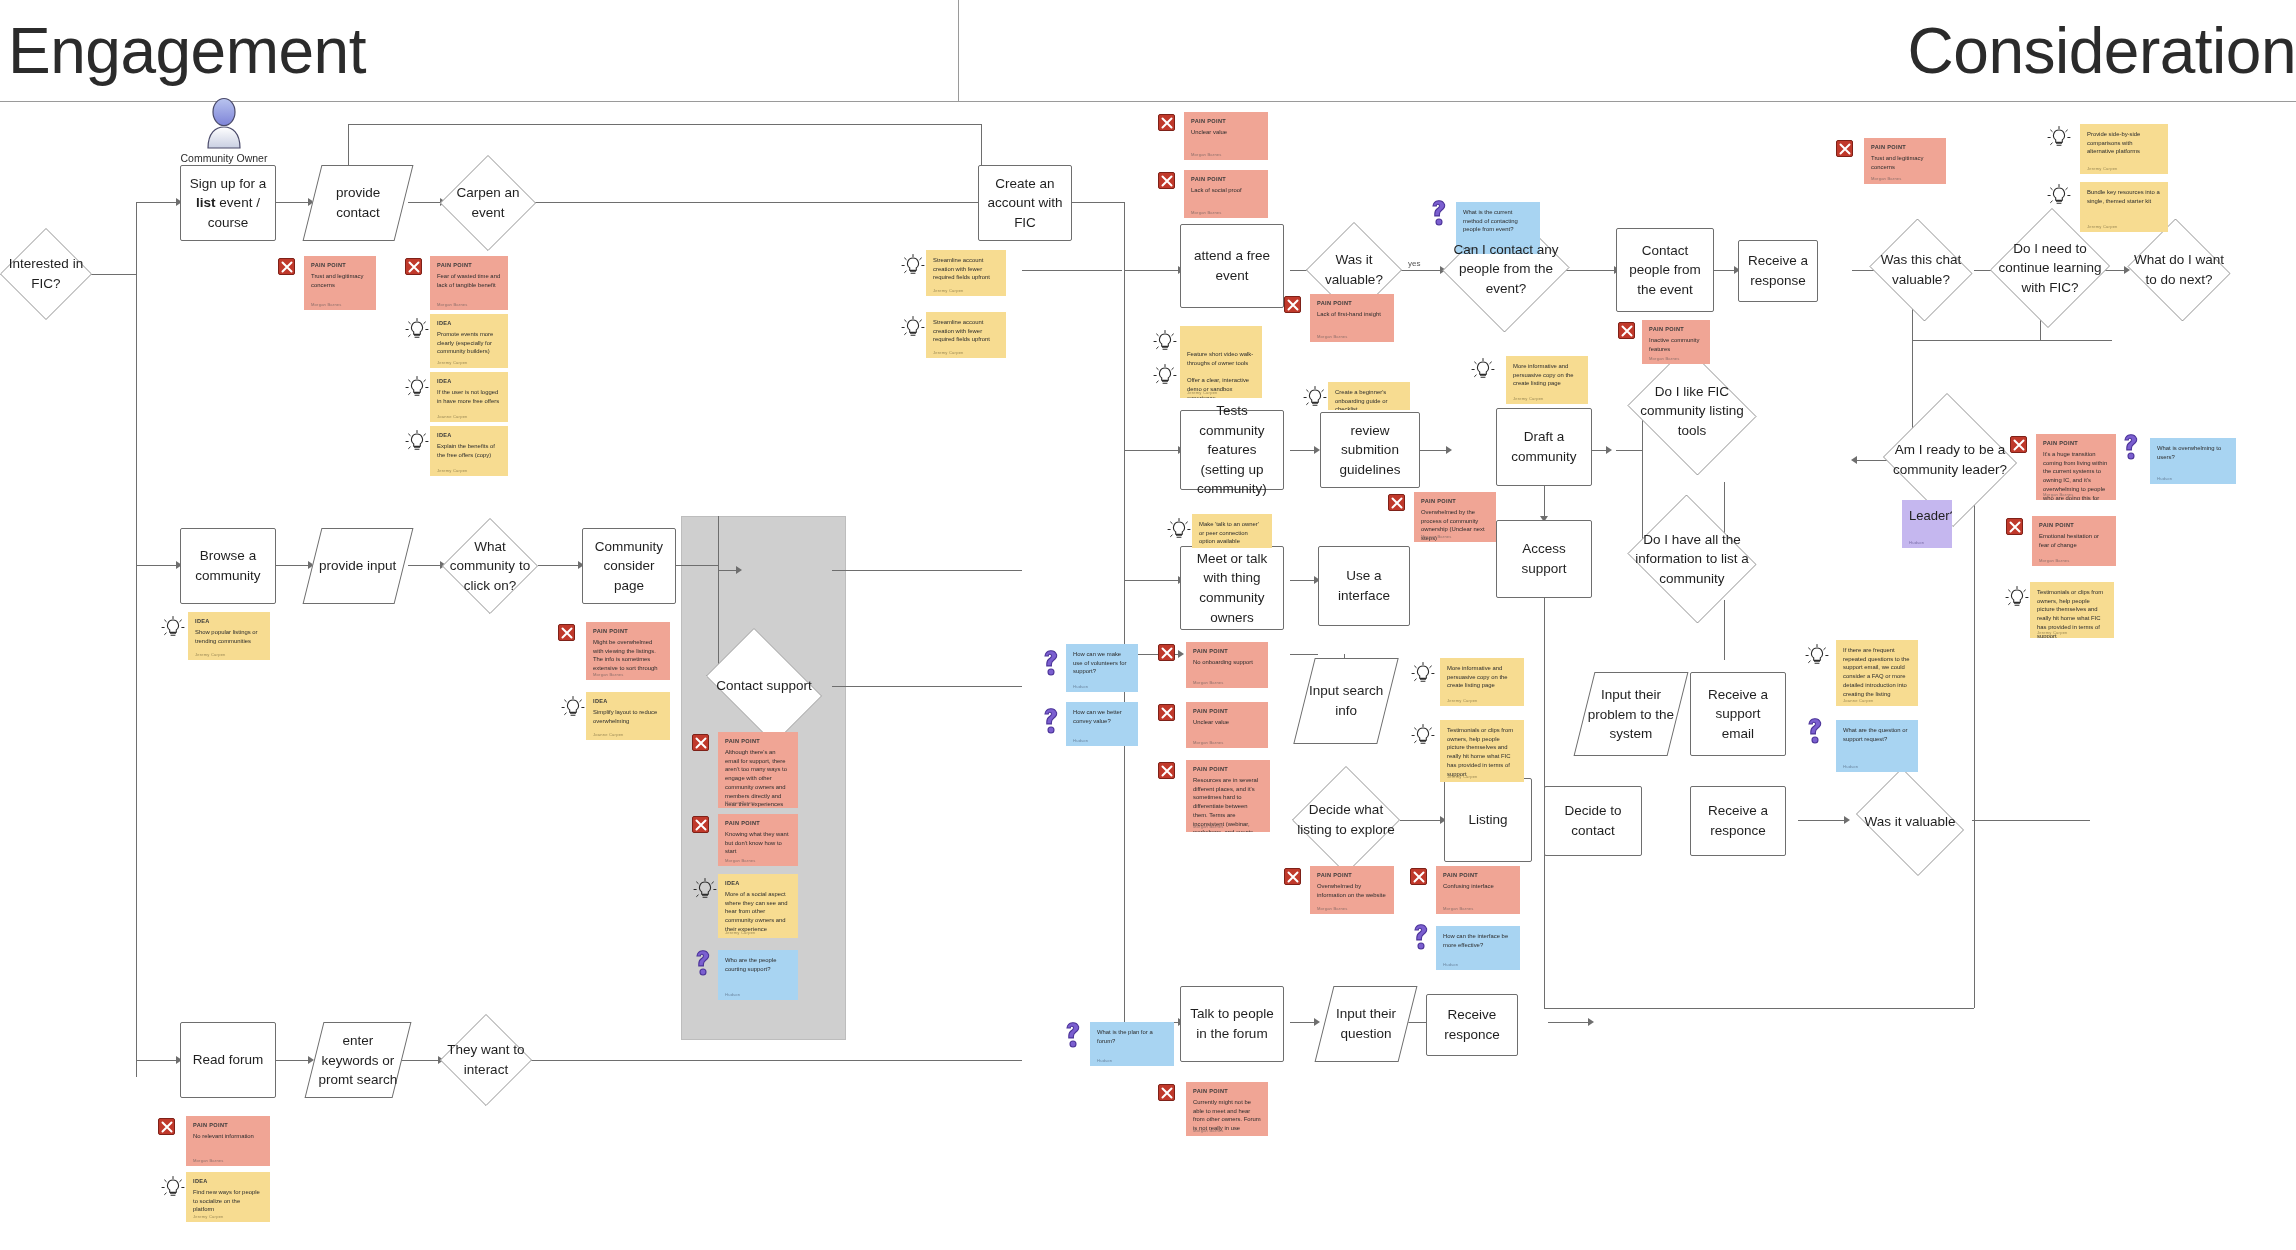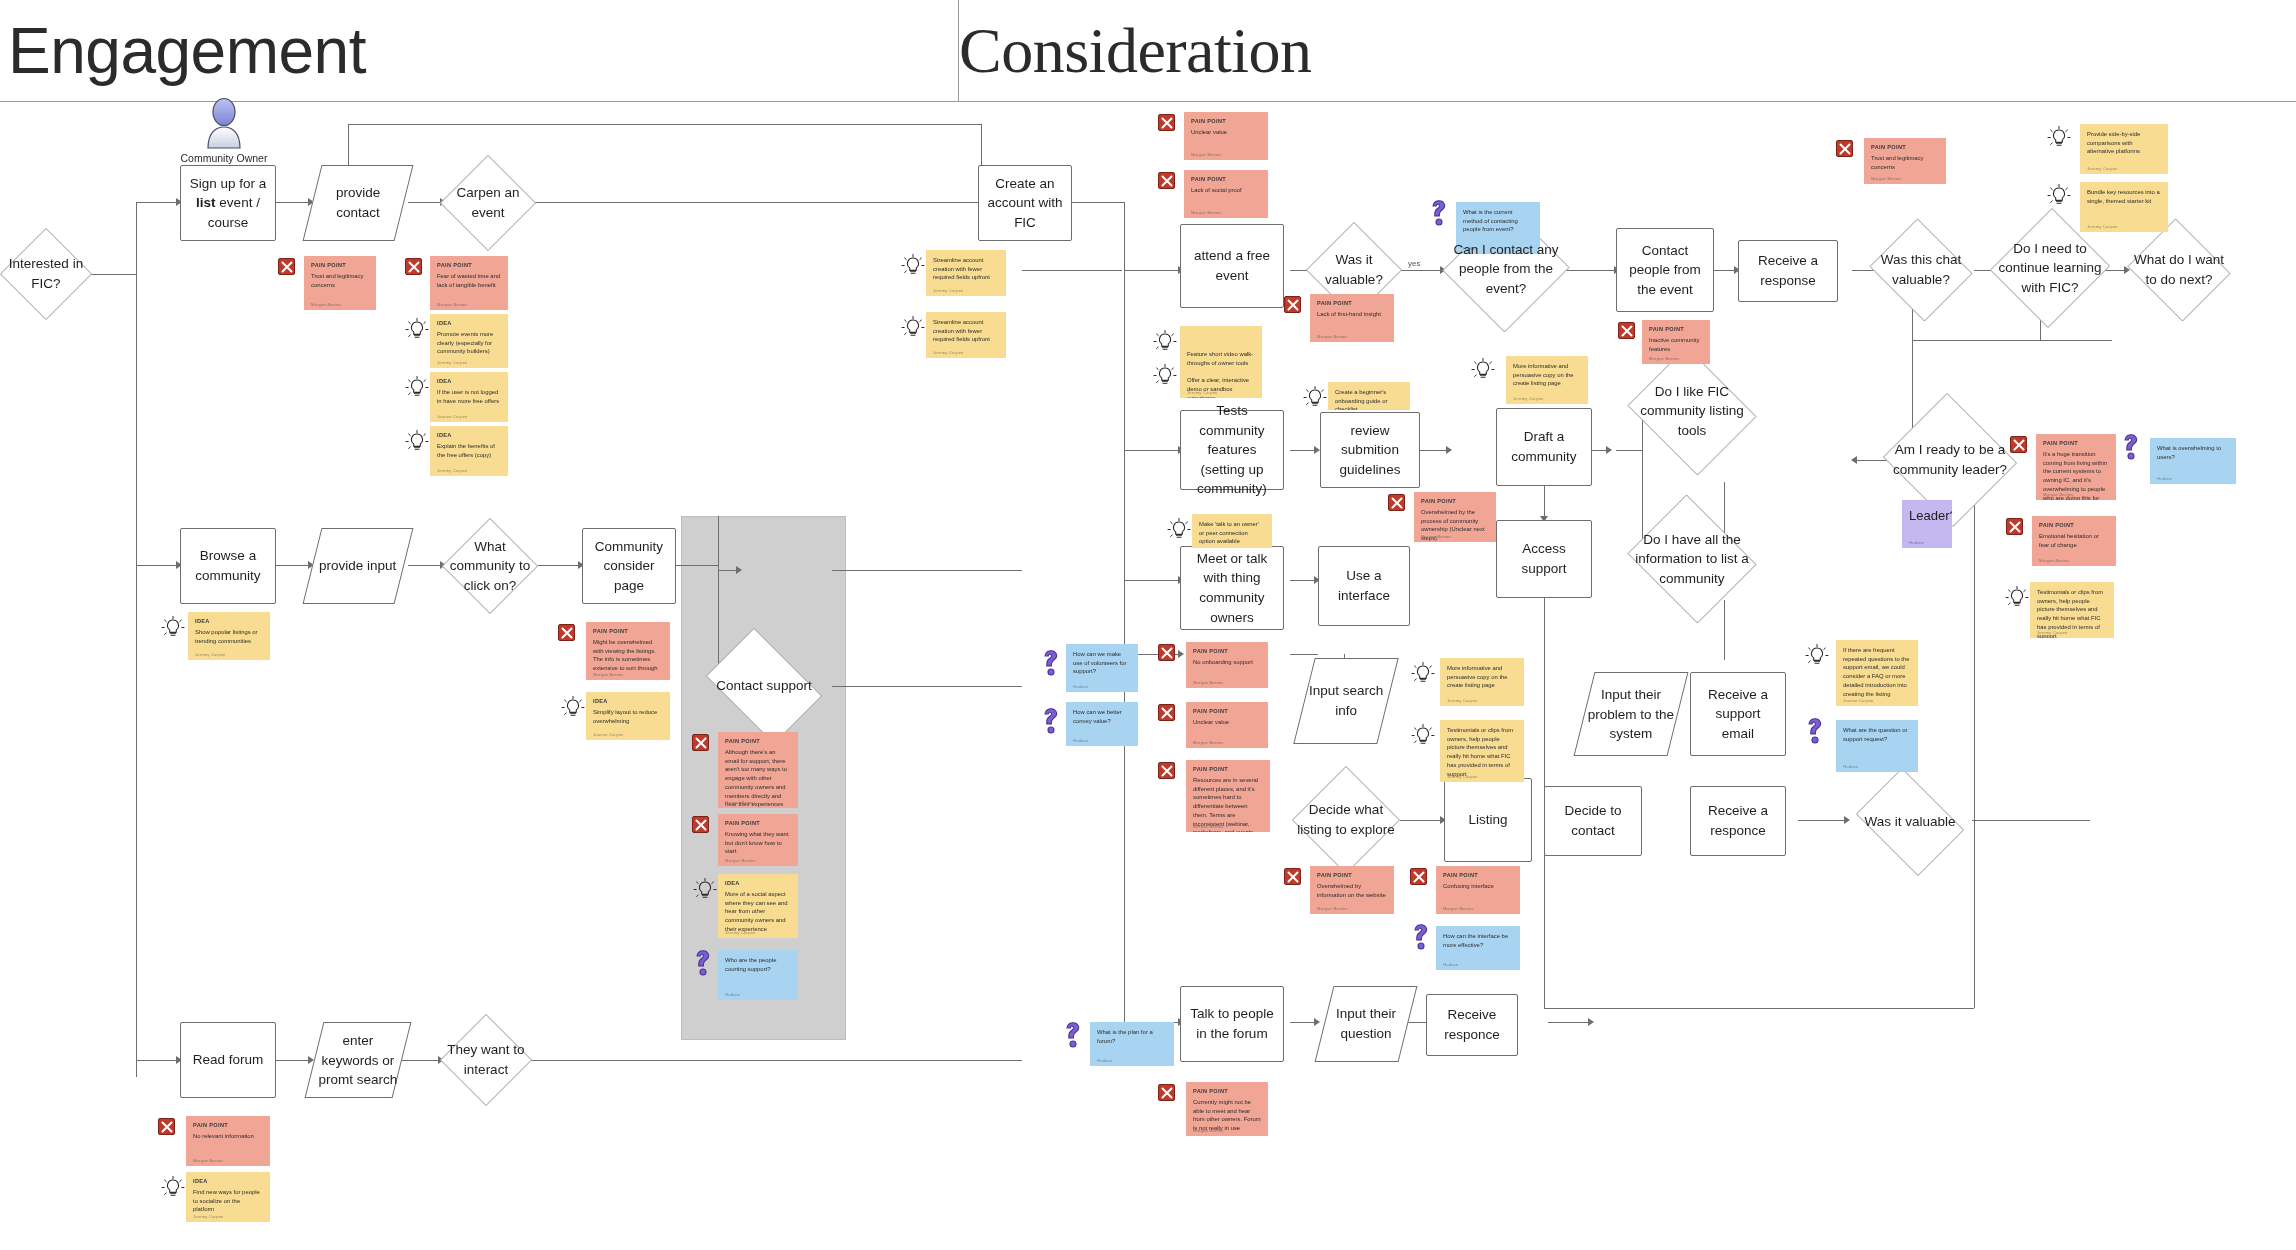--- a/index.html
+++ b/index.html
@@ -6,21 +6,21 @@
   body{font-family:"Liberation Sans",sans-serif;color:#1f1f1f;}
   #board{position:relative;width:2296px;height:1250px;overflow:hidden;background:#fff;}
 
   
   .band{position:absolute;top:0;height:102px;border-bottom:1.5px solid #9a9a9a;box-sizing:border-box;}
   .band .bt{position:absolute;left:0;right:0;top:50%;transform:translateY(-50%);
             font-size:64px;font-weight:400;color:#2b2b2b;letter-spacing:-0.5px;}
   #band-eng{left:0;width:959px;border-right:1.5px solid #9a9a9a;}
   #band-eng .bt{text-align:left;padding-left:8px;}
   #band-con{left:959px;width:1337px;}
-  #band-con .bt{text-align:left;font-family:Liberation Serif, serif;}
+  #band-con .bt{text-align:right;}
 
   
   .node{position:absolute;box-sizing:border-box;display:flex;align-items:center;justify-content:center;
         text-align:center;font-size:13.5px;line-height:1.45;color:#1f1f1f;background:#fff;}
   .proc{border:1.2px solid #6e6e6e;border-radius:2px;padding:4px 8px;}
   .io{border:1.2px solid #6e6e6e;transform:skewX(-14deg);}
   .io > span{display:block;transform:skewX(14deg);}
   .dec{border:none;background:transparent;}
   .dec .dshape{position:absolute;inset:0;border:1.2px solid #6e6e6e;
        transform:rotate(45deg) scale(.707);background:#fff;}
@@ -289,21 +289,21 @@
 
   <div class="node dec" style="left:1444px;top:204px;width:124px;height:130px;">
       <div class="dshape"></div>
       <span>Can I contact any people from the event?</span>
     </div>
 
   <div class="node proc" style="left:1616px;top:228px;width:98px;height:84px;">
       <span>Contact people from the event</span>
     </div>
 
-  <div class="node proc" style="left:1738px;top:240px;width:100px;height:62px;">
+  <div class="node proc" style="left:1738px;top:240px;width:80px;height:62px;">
       <span>Receive a response</span>
     </div>
 
   <div class="node dec" style="left:1866px;top:222px;width:110px;height:96px;">
       <div class="dshape"></div>
       <span>Was this chat valuable?</span>
     </div>
 
   <div class="node dec" style="left:1992px;top:206px;width:116px;height:124px;">
       <div class="dshape"></div>

